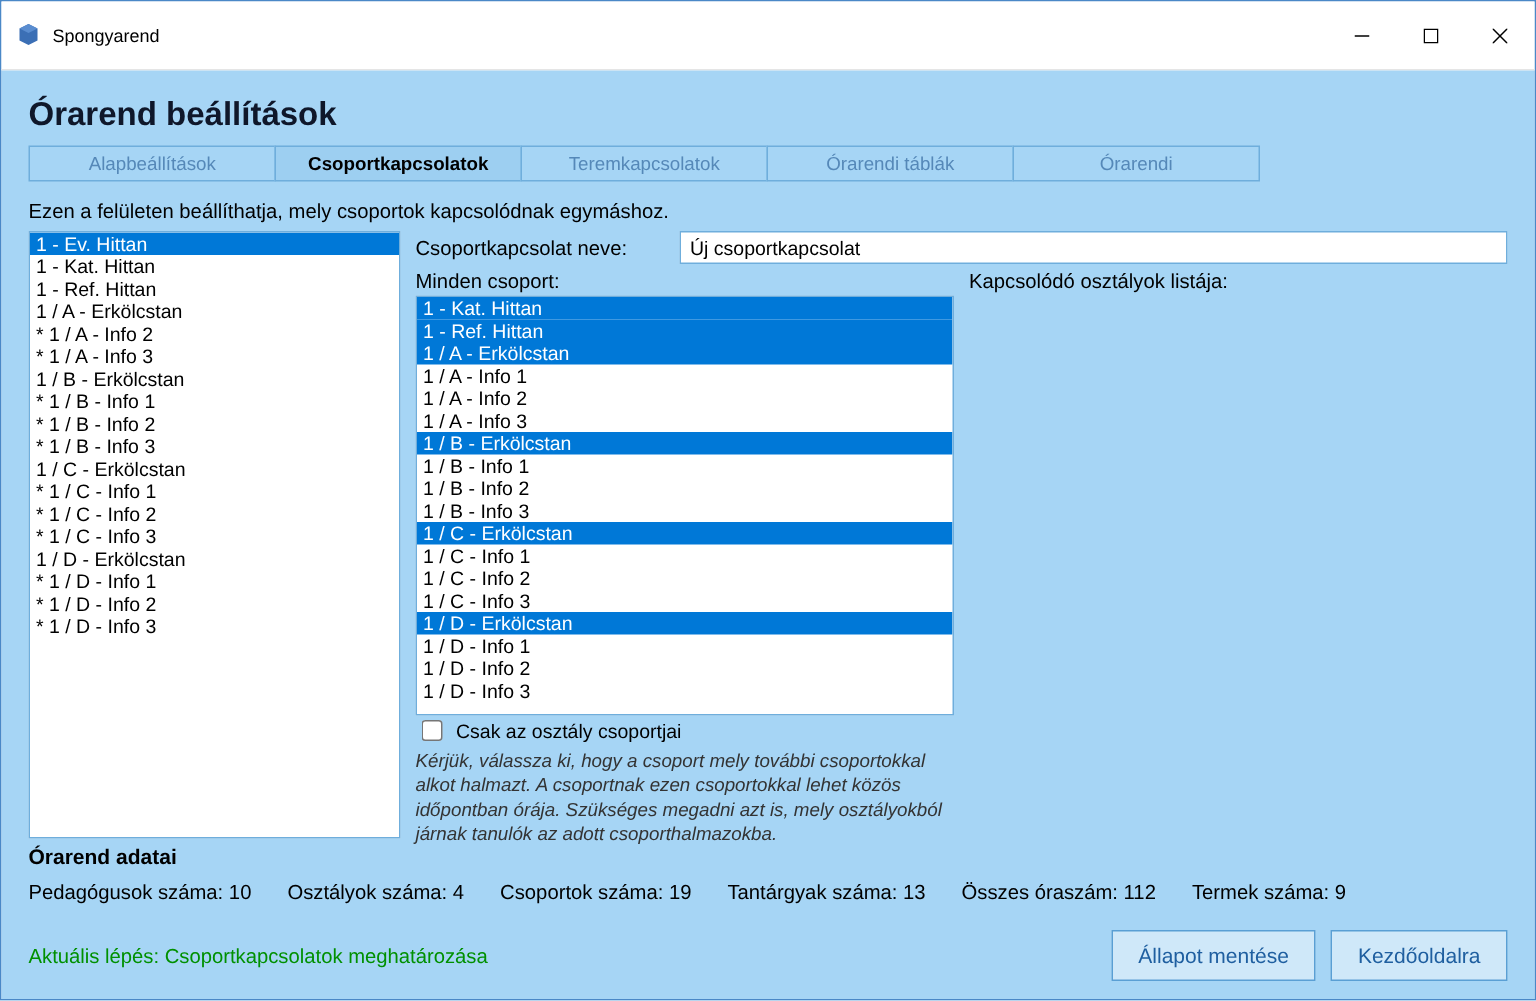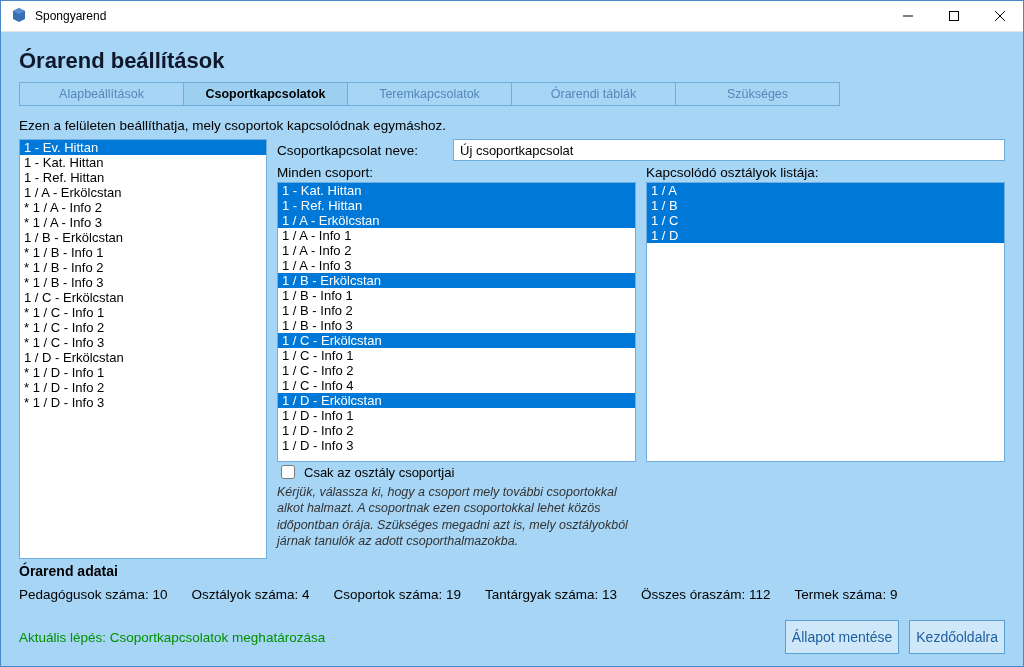--- a/index.html
+++ b/index.html
@@ -2,21 +2,21 @@
 <html><head>
 <meta charset="utf-8">
 <style>
   * { box-sizing: border-box; font-family: "Segoe UI", Tahoma, sans-serif; }
   html, body { margin: 0; padding: 0; height: 100%; }
   body { background: #fff; }
 
   .window { width: 1024px; height: 667px; display: flex; flex-direction: column; border: 1px solid #4a88c7; background: #fff; }
 
   
-  .titlebar { height: 31px; display: flex; align-items: center; background: #fff; border-bottom: 1px solid #e5e5e5; }
+  .titlebar { height: 46px; display: flex; align-items: center; background: #fff; border-bottom: 1px solid #e5e5e5; }
   .titlebar .app-icon { width: 16px; height: 16px; margin: 0 8px 0 10px; }
   .titlebar .title { font-size: 12px; color: #000; flex: 1; }
   .titlebar .win-controls { display: flex; height: 100%; }
   .titlebar .win-btn { width: 46px; height: 100%; display: flex; align-items: center; justify-content: center; font-size: 10px; cursor: pointer; }
 
   
   .content { flex: 1; background: #a6d5f5; padding: 16px 18px 12px 18px; display: flex; flex-direction: column; overflow: hidden; }
 
   h1.page-title { margin: 0 0 8px 0; font-size: 22px; font-weight: 600; color: #0f172a; }
 
@@ -54,21 +54,21 @@
 
   
   .stats-title { font-size: 14px; font-weight: 600; margin-top: 4px; margin-bottom: 8px; }
   .stats-row { display: flex; gap: 24px; font-size: 13.5px; }
   .stats-row .stat { white-space: nowrap; }
 
   
   .footer-row { display: flex; align-items: center; justify-content: space-between; margin-top: 18px; }
   .current-step { color: #009000; font-size: 13.5px; }
   .footer-buttons { display: flex; gap: 10px; }
-  .btn { height: 34px; padding: 0 6px; background: #cfe8f9; border: 1px solid #5a9fd4; color: #1f5fa0; font-size: 14px; cursor: pointer; display: flex; align-items: center; }
+  .btn { height: 34px; padding: 0 17px; background: #cfe8f9; border: 1px solid #5a9fd4; color: #1f5fa0; font-size: 14px; cursor: pointer; display: flex; align-items: center; }
 </style>
 </head>
 <body>
 
 <div class="window">
 
   <div class="titlebar">
     <span class="app-icon">
       <svg viewBox="0 0 16 16">
           <path fill="#3b6fb5" d="M2 3 L8 0 L14 3 L14 11 L8 14 L2 11 Z"></path>
@@ -97,21 +97,21 @@
   </div>
 
   <div class="content">
     <h1 class="page-title">Órarend beállítások</h1>
 
     <div class="tabs" id="tabs">
         <div class="tab">Alapbeállítások</div>
         <div class="tab active">Csoportkapcsolatok</div>
         <div class="tab">Teremkapcsolatok</div>
         <div class="tab">Órarendi táblák</div>
-        <div class="tab">Szükséges</div>
+        <div class="tab">Órarendi</div>
       </div>
 
     <div class="description">Ezen a felületen beállíthatja, mely csoportok kapcsolódnak egymáshoz.</div>
 
     <div class="columns">
 
       <div class="left-list" id="left-list">
           <div class="item selected">1 - Ev. Hittan</div>
           <div class="item">1 - Kat. Hittan</div>
           <div class="item">1 - Ref. Hittan</div>
@@ -149,40 +149,34 @@
                 <div class="item">1 / A - Info 1</div>
                 <div class="item">1 / A - Info 2</div>
                 <div class="item">1 / A - Info 3</div>
                 <div class="item selected">1 / B - Erkölcstan</div>
                 <div class="item">1 / B - Info 1</div>
                 <div class="item">1 / B - Info 2</div>
                 <div class="item">1 / B - Info 3</div>
                 <div class="item selected">1 / C - Erkölcstan</div>
                 <div class="item">1 / C - Info 1</div>
                 <div class="item">1 / C - Info 2</div>
-                <div class="item">1 / C - Info 4</div>
+                <div class="item">1 / C - Info 3</div>
                 <div class="item selected">1 / D - Erkölcstan</div>
                 <div class="item">1 / D - Info 1</div>
                 <div class="item">1 / D - Info 2</div>
                 <div class="item">1 / D - Info 3</div>
               </div>
             <div class="checkbox-row">
               <input type="checkbox" style="">
               <span>Csak az osztály csoportjai</span>
             </div>
             <div class="help-text">Kérjük, válassza ki, hogy a csoport mely további csoportokkal alkot halmazt. A csoportnak ezen csoportokkal lehet közös időpontban órája. Szükséges megadni azt is, mely osztályokból járnak tanulók az adott csoporthalmazokba.</div>
           </div>
           <div class="sub-col">
             <label>Kapcsolódó osztályok listája:</label>
-            <div class="listbox" id="related-classes-list">
-                <div class="item selected">1 / A</div>
-                <div class="item selected">1 / B</div>
-                <div class="item selected">1 / C</div>
-                <div class="item selected">1 / D</div>
-              </div>
           </div>
         </div>
 
       </div>
     </div>
 
     <div class="stats-title">Órarend adatai</div>
     <div class="stats-row" id="stats-row">
         <span class="stat">Pedagógusok száma: 10</span>
         <span class="stat">Osztályok száma: 4</span>

